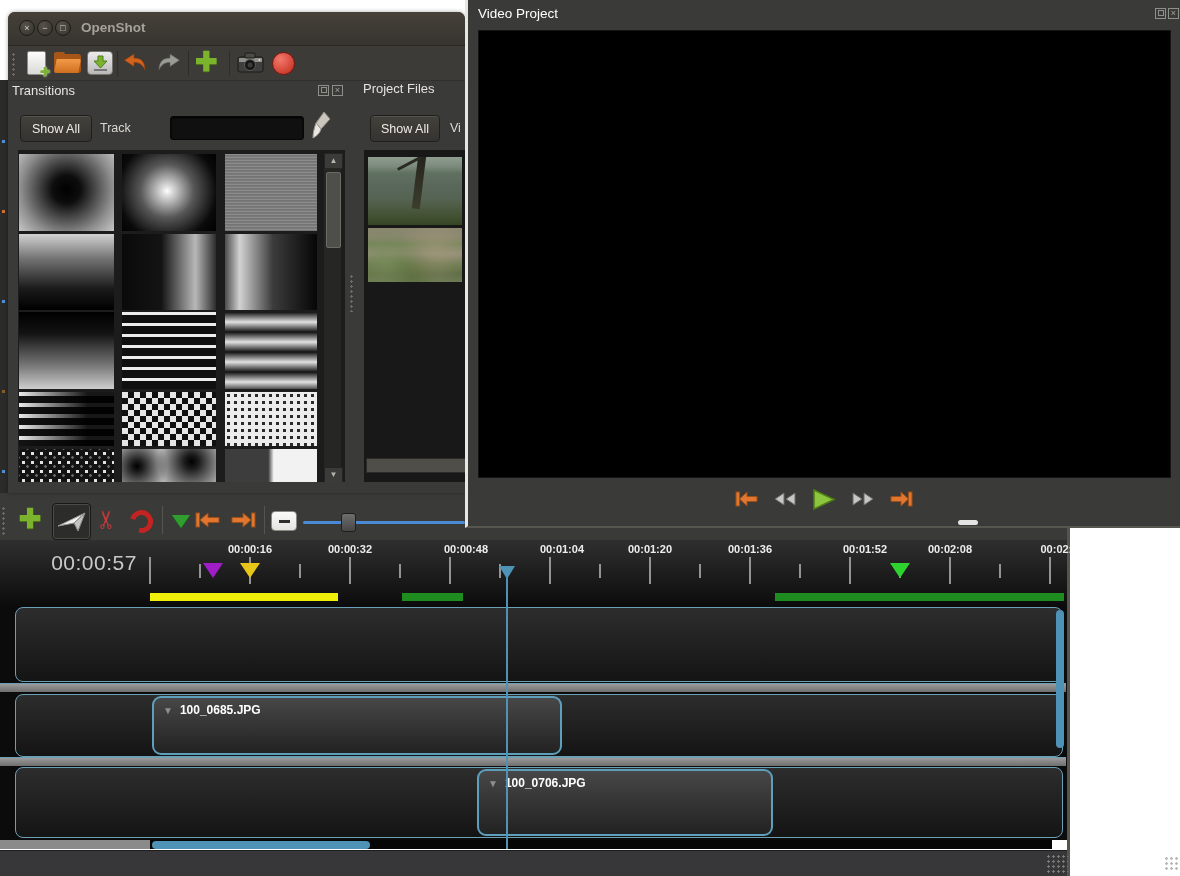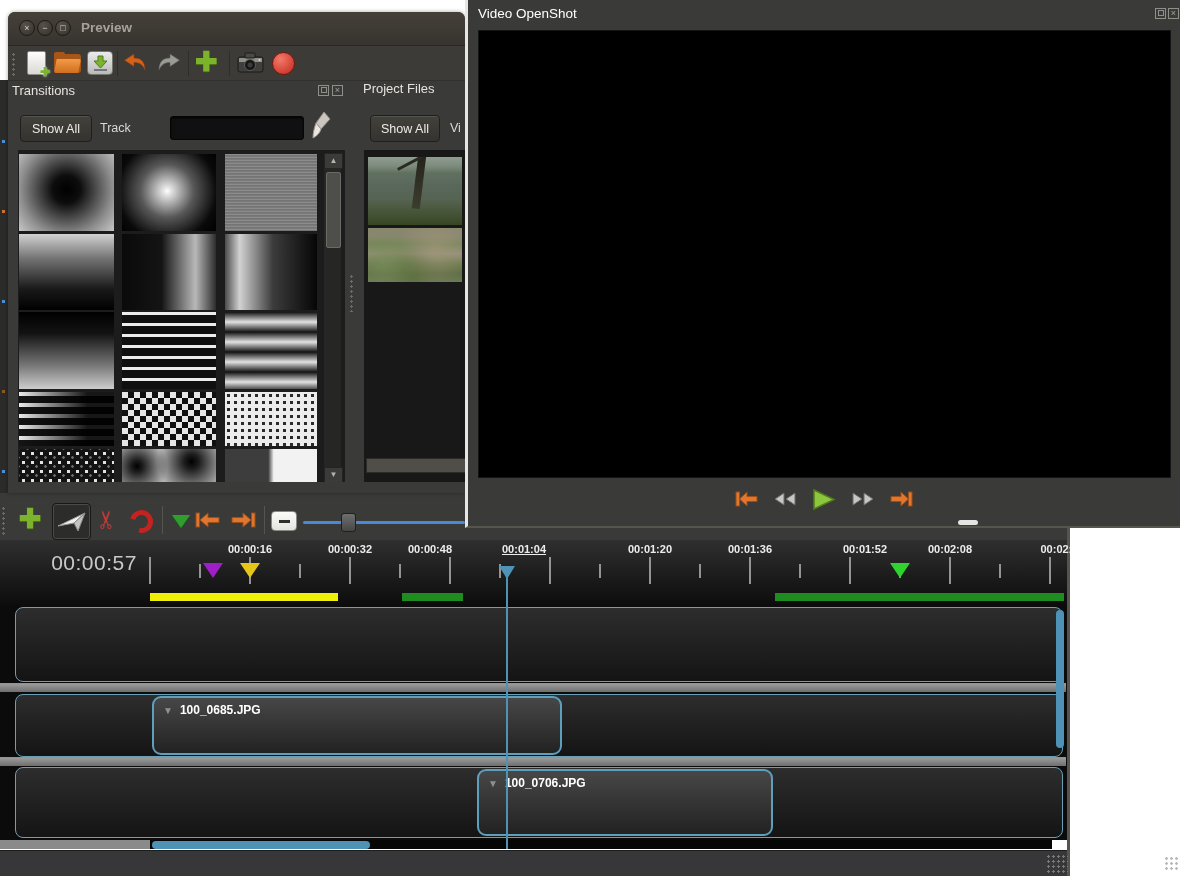--- a/index.html
+++ b/index.html
@@ -197,22 +197,22 @@
     <div class="sep-v" style="left:264px;top:506px;height:28px"></div>
     <div class="zoomout-btn" style="left:271px;top:511px">
         <div></div>
       </div>
     <div class="slider-track" style="left:303px;top:521px;width:162px"></div>
     <div class="slider-handle" style="left:341px;top:513px"></div>
 
     <div>
         <div class="ruler-label" style="left: 250px; top: 543px;">00:00:16</div>
         <div class="ruler-label" style="left: 350px; top: 543px;">00:00:32</div>
-        <div class="ruler-label" style="left: 430px; top: 543px;">00:00:48</div>
-        <div class="ruler-label" style="left: 524px; top: 543px; text-decoration: underline;">00:01:04</div>
+        <div class="ruler-label" style="left: 466px; top: 543px;">00:00:48</div>
+        <div class="ruler-label" style="left: 562px; top: 543px;">00:01:04</div>
         <div class="ruler-label" style="left: 650px; top: 543px;">00:01:20</div>
         <div class="ruler-label" style="left: 750px; top: 543px;">00:01:36</div>
         <div class="ruler-label" style="left: 850px; top: 543px; padding-left: 30px;">00:01:52</div>
         <div class="ruler-label" style="left: 950px; top: 543px;">00:02:08</div>
         <div class="ruler-label" style="left: 1050px; top: 543px; padding-left: 25px;">00:02:24</div>
         <div class="tick" style="left: 149px; top: 557px; height: 27px;"></div>
         <div class="tick" style="left: 199px; top: 564px; height: 14px;"></div>
         <div class="tick" style="left: 249px; top: 557px; height: 27px;"></div>
         <div class="tick" style="left: 299px; top: 564px; height: 14px;"></div>
         <div class="tick" style="left: 349px; top: 557px; height: 27px;"></div>
@@ -266,21 +266,21 @@
 
   <div class="sliver">
       <div class="spark"></div>
     </div>
 
   <div class="upper-window">
     <div class="titlebar">
       <div class="win-btn" style="left:11px">×</div>
       <div class="win-btn" style="left:29px">−</div>
       <div class="win-btn" style="left:47px">□</div>
-      <div class="win-title">Preview</div>
+      <div class="win-title">OpenShot</div>
     </div>
 
     <div class="main-toolbar">
       <div class="abs dots-v" style="left:3px;top:6px;width:6px;height:24px"></div>
       <div class="abs" style="left:19px;top:5px">
         <div class="file-page">
             <span class="badge">✚</span>
           </div>
       </div>
       <div class="abs" style="left:46px;top:6px">
@@ -374,21 +374,21 @@
           <div class="branch"></div>
         </div>
       <div class="thumb-field">
           <div class="blur"></div>
         </div>
     </div>
     <div class="files-hbar"></div>
   </div>
 
   <div class="preview-window">
-    <div class="preview-title">Video OpenShot</div>
+    <div class="preview-title">Video Project</div>
     <div class="mini-ico mini-float" style="left:687px;top:8px;position:absolute"></div>
     <div class="mini-ico mini-close" style="left:700px;top:8px;position:absolute">×</div>
     <div class="video-area"></div>
     <div class="preview-controls">
       <span class="pv-btn">
         <svg width="24" height="18">
             <rect x="1" y="2" width="3.5" height="14" fill="#e0762f" stroke="#9c4f17"></rect>
             <path d="M22 6.5 L12 6.5 L12 2 L4.5 9 L12 16 L12 11.5 L22 11.5 Z" fill="#e0762f" stroke="#9c4f17"></path>
           </svg>
       </span>

